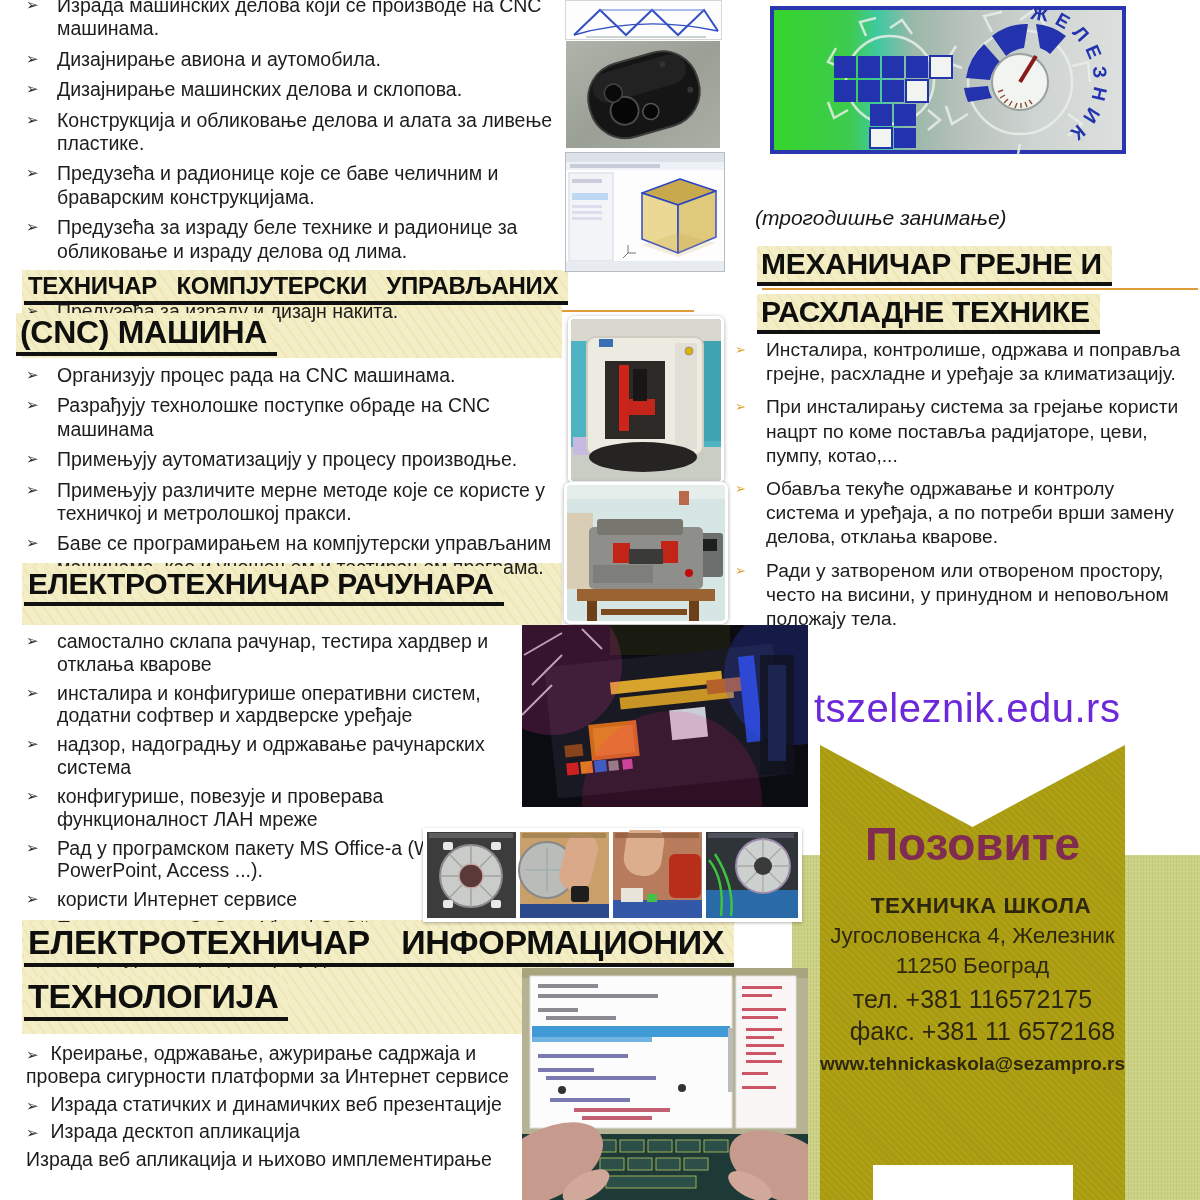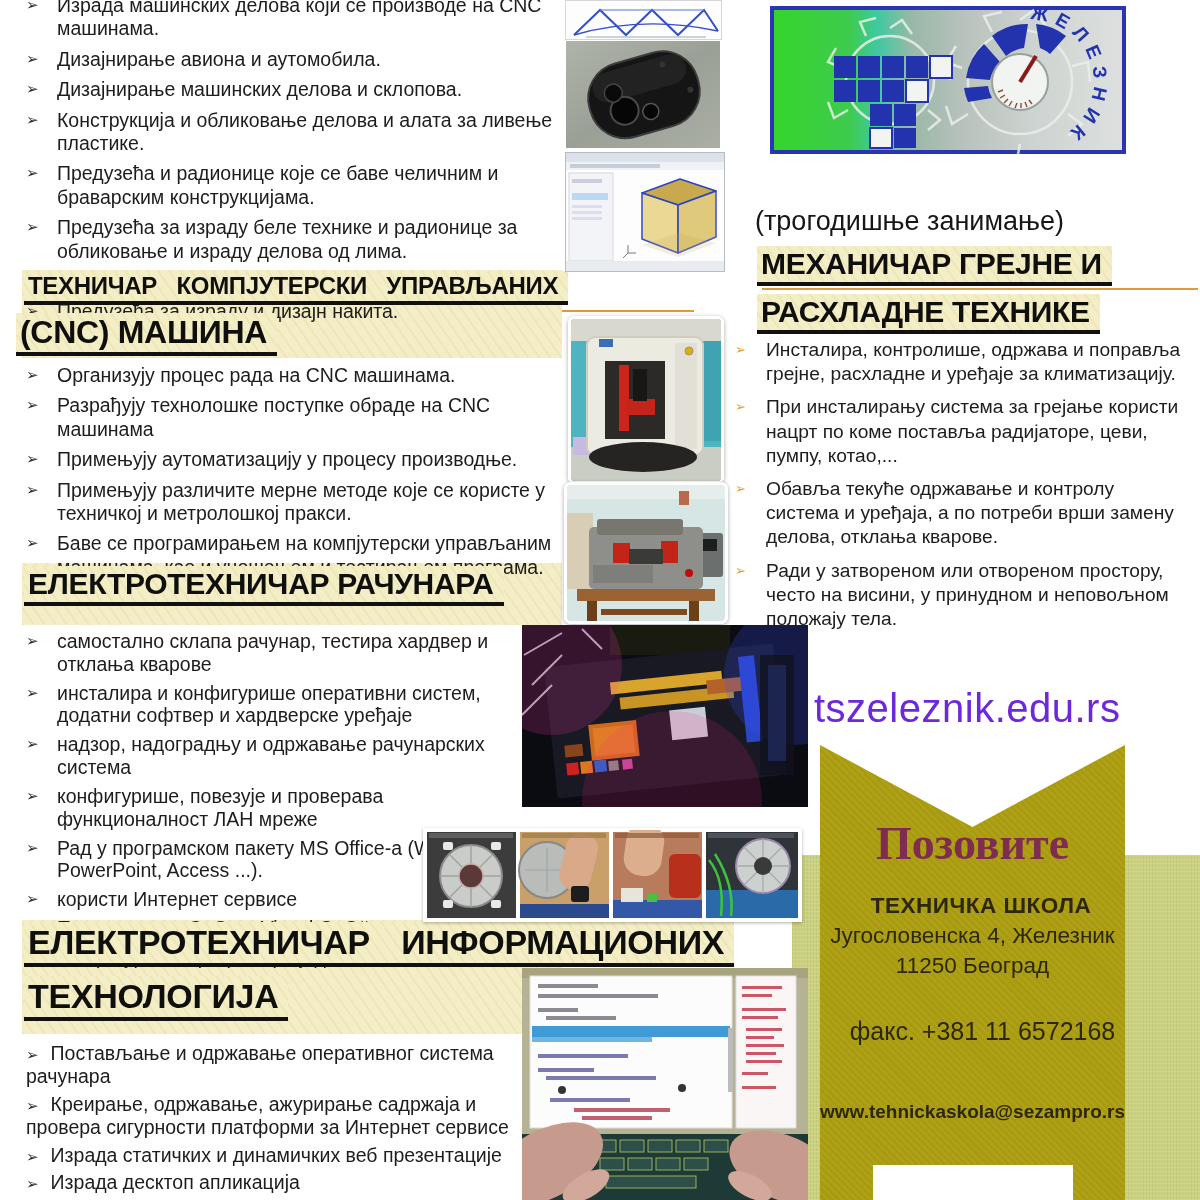--- a/index.html
+++ b/index.html
@@ -39,38 +39,38 @@
     border-bottom:4px solid #111;
     padding:1px 10px 1px 4px;white-space:nowrap;z-index:2;
     letter-spacing:-.3px;
   }
   .h32{font-size:24px;word-spacing:13px;}
   .h32b{font-size:32px;}
   .h30{font-size:30px;}
   .h34{font-size:34px;word-spacing:22px;}
   .h34b{font-size:34px;}
   .orange-rule{height:2px;background:#e09a3a;z-index:0;}
-  .subtitle{font-size:27px;color:#161616;z-index:2;}
+  .subtitle{font-size:21px;color:#161616;z-index:2;font-style:italic;}
 
   
   .website{font-size:40px;color:#6d28d9;z-index:3;letter-spacing:.5px;}
   .green-panel{
     background:#cbd083;
     background-image:repeating-linear-gradient(0deg,rgba(255,255,255,.12) 0 1px,transparent 1px 4px),
                      repeating-linear-gradient(90deg,rgba(120,130,40,.10) 0 1px,transparent 1px 3px);
     z-index:1;
   }
   .ribbon{
     background:#a89b12;
     background-image:repeating-linear-gradient(45deg,rgba(255,240,80,.08) 0 2px,transparent 2px 5px);
     clip-path:polygon(0 0,50% 18%,100% 0,100% 100%,0 100%);
     z-index:2;text-align:center;color:#2e270f;
   }
   .ribbon .inner{position:absolute;left:0;right:0;}
-  .maroon{color:#7f2c50;font-weight:700;font-family:Liberation Serif, serif;}
+  .maroon{color:#7f2c50;font-weight:700;}
   .call{font-size:46px;}
   .school{font-size:22.5px;font-weight:700;letter-spacing:.5px;margin-left:17px;}
   .addr{font-size:22.5px;}
   .phone{font-size:25px;}
   .email{font-size:19px;font-weight:700;}
   .scan{font-size:46px;}
   .qr-box{position:absolute;left:53px;top:420px;width:200px;height:70px;background:#fff;}
 
   
   .img{z-index:3;overflow:hidden;}
@@ -180,21 +180,20 @@
         <span class="arrow">➢</span>
         <span class="txt">Конфигурише/програмира једноставан</span>
       </div>
     </div>
 
   <div class="abs hl-underlay" style="left:22px;top:920px;width:540px;height:114px;"></div>
   <div class="abs orange-rule" style="left:26px;top:963px;width:672px;"></div>
   <span class="abs hline h34" style="left:24px;top:922px;">ЕЛЕКТРОТЕХНИЧАР  ИНФОРМАЦИОНИХ</span>
   <span class="abs hline h34b" style="left:24px;top:976px;">ТЕХНОЛОГИЈА</span>
   <div class="abs list flush" style="left:26px;top:1042px;width:502px;">
-      <div class="li"><span class="arrow">➢</span><span class="txt">Постављање и одржавање оперативног система рачунара</span></div>
       <div class="li"><span class="arrow">➢</span><span class="txt">Креирање, одржавање, ажурирање садржаја и провера сигурности платформи за Интернет сервисе</span></div>
       <div class="li"><span class="arrow">➢</span><span class="txt">Израда статичких и динамичких веб презентације</span></div>
       <div class="li"><span class="arrow">➢</span><span class="txt">Израда десктоп апликација</span></div>
       <div class="li"><span class="txt">Израда веб апликација и њихово имплементирање</span></div>
     </div>
 
   <div class="abs img" style="left:565px;top:0;width:155px;height:38px;border:1px solid #d6d6d6;">
     <svg width="155" height="38" viewBox="0 0 155 38">
       <rect width="155" height="38" fill="#fdfdfd"></rect>
       <path d="M8,34 L34,9 L60,34 L86,9 L112,34 L138,9 L152,30" fill="none" stroke="#3350c4" stroke-width="2"></path>
@@ -523,22 +522,23 @@
 
   <span class="abs website" style="left:814px;top:686px;">tszeleznik.edu.rs</span>
 
   <div class="abs green-panel" style="left:792px;top:855px;width:408px;height:345px;"></div>
 
   <div class="abs ribbon" style="left:820px;top:745px;width:305px;height:455px;">
     <div class="inner maroon call" style="top:72px;">Позовите</div>
     <div class="inner school" style="top:148px;">ТЕХНИЧКА ШКОЛА</div>
     <div class="inner addr" style="top:178px;">Југословенска 4, Железник</div>
     <div class="inner addr" style="top:208px;">11250 Београд</div>
+    <div class="inner phone" style="top:240px;">тел. +381 116572175</div>
     <div class="inner phone" style="top:272px;padding-left:20px;">факс. +381 11 6572168</div>
-    <div class="inner email" style="top:308px;margin-top:48px;">www.tehnickaskola@sezampro.rs</div>
+    <div class="inner email" style="top:308px;">www.tehnickaskola@sezampro.rs</div>
     <div class="qr-box">
       
       
       
       
     </div>
   </div>
 
 </div>
 

